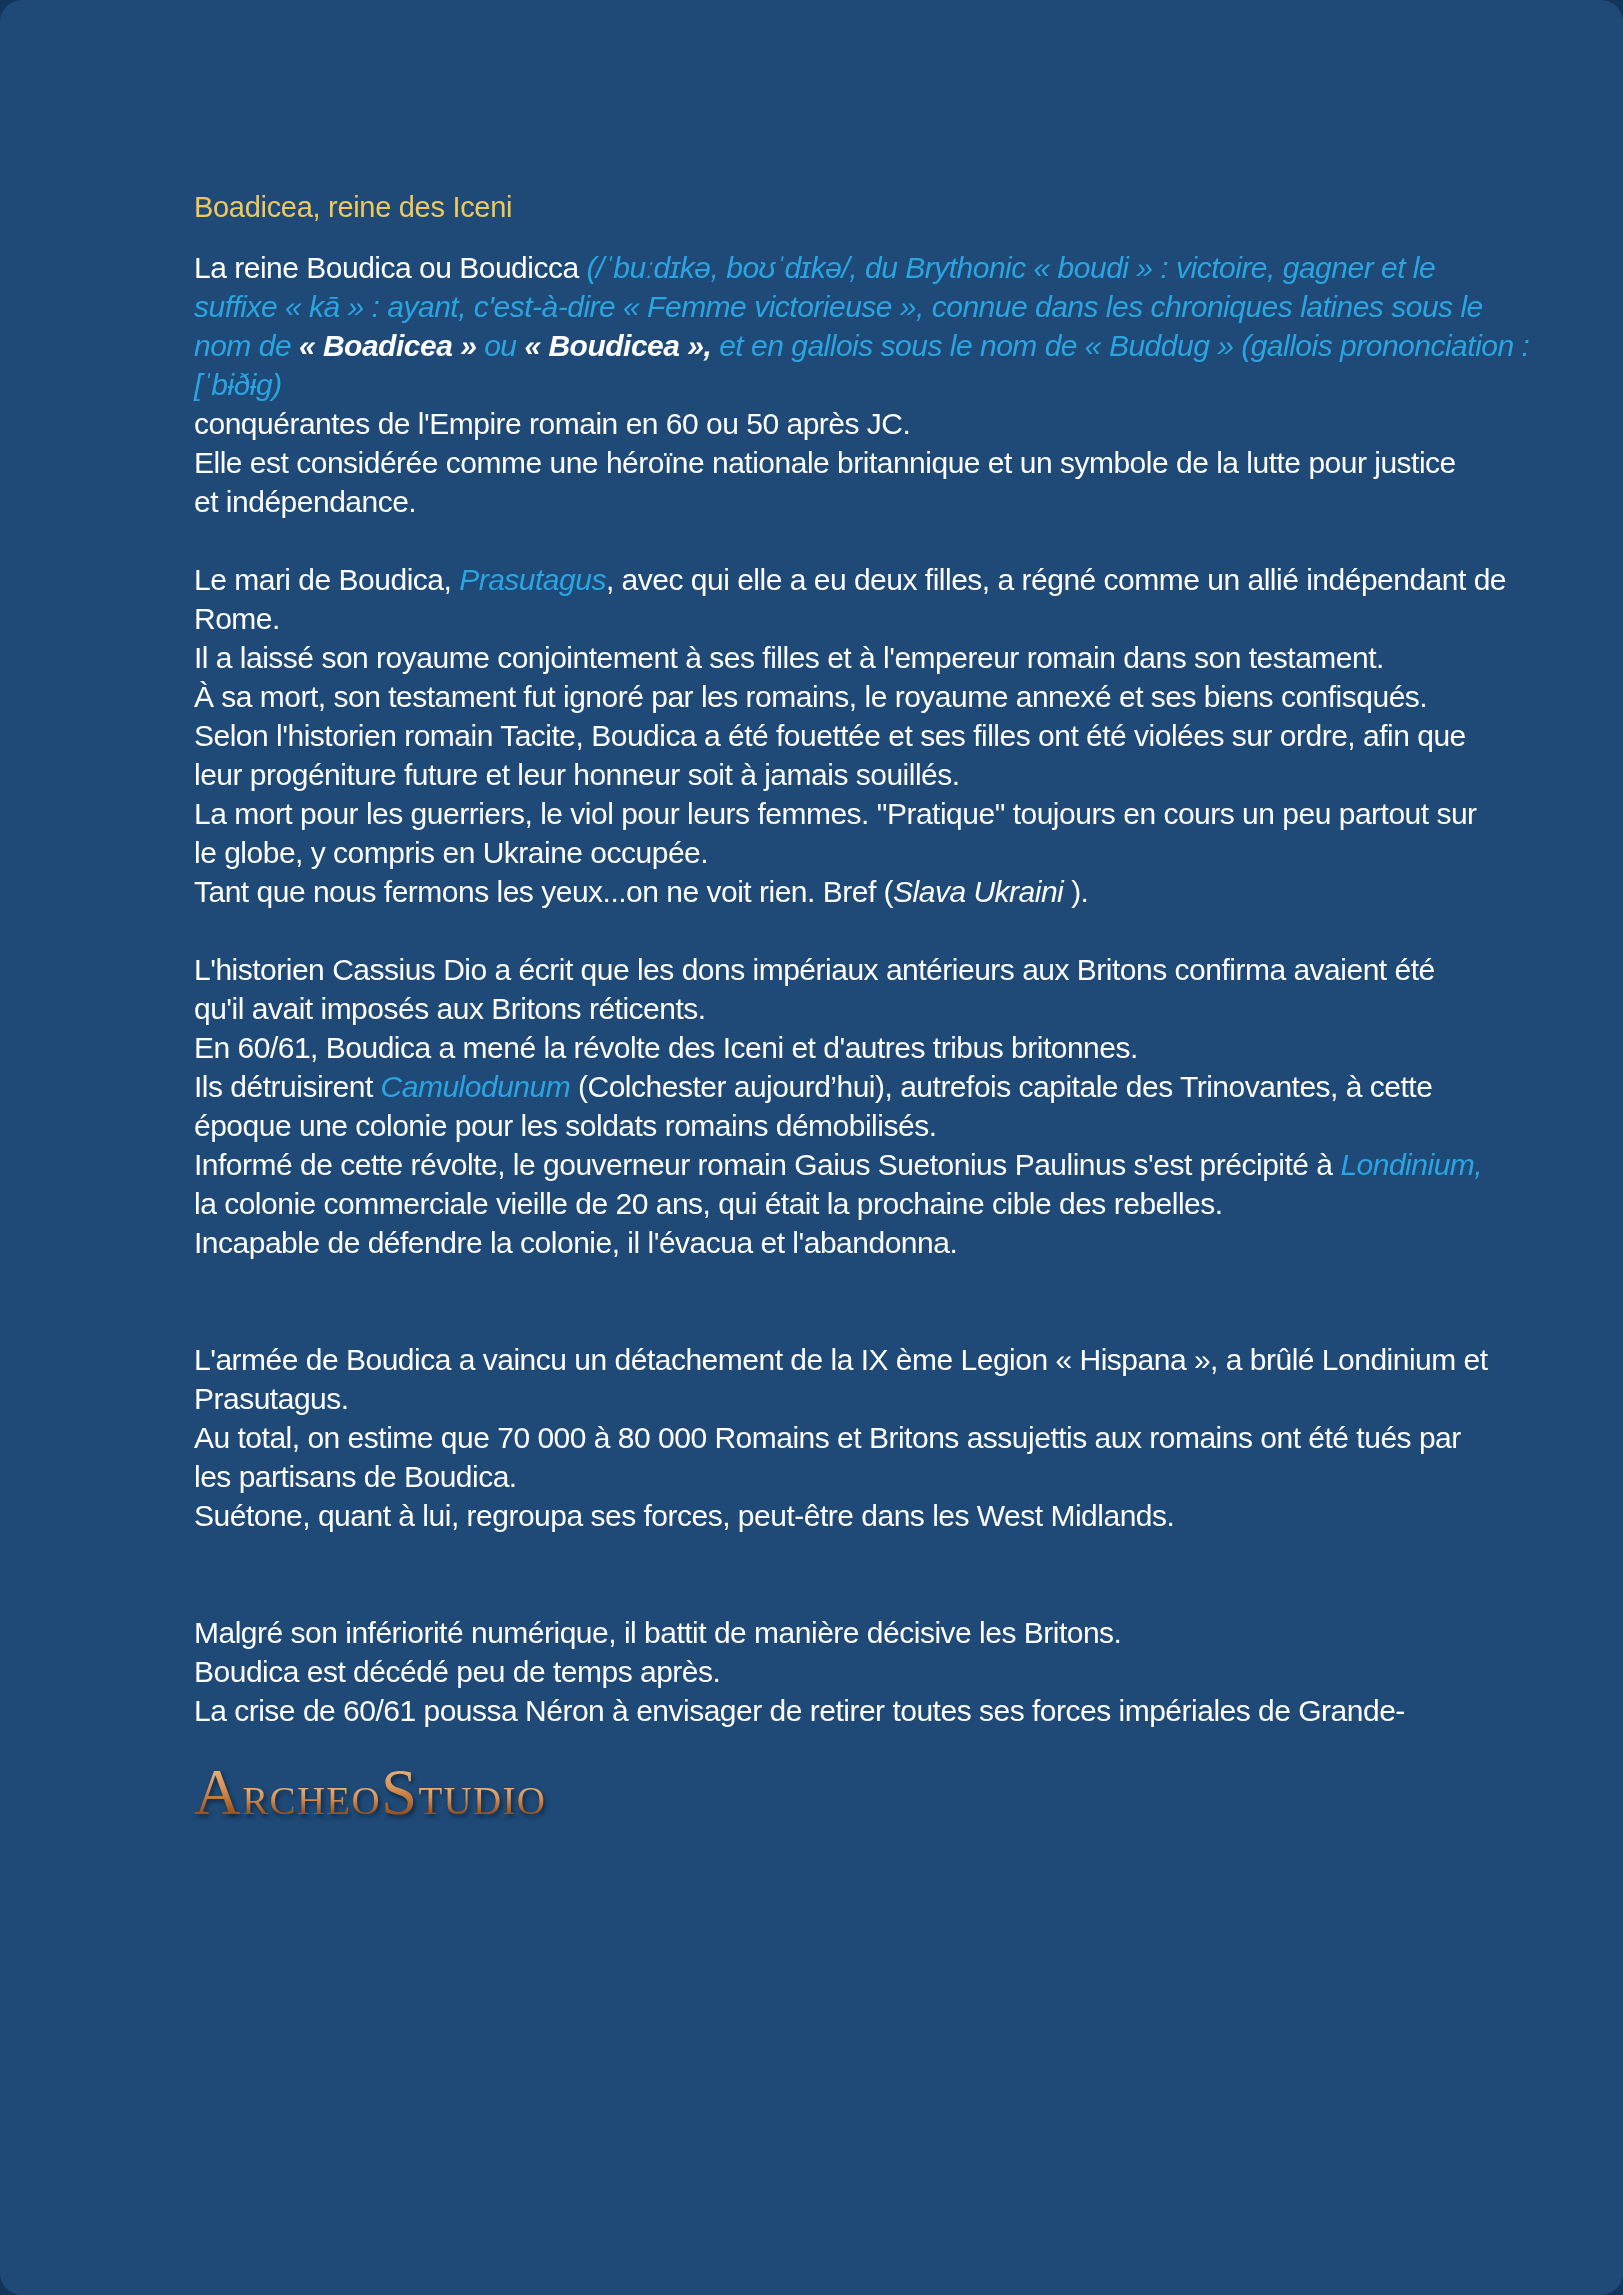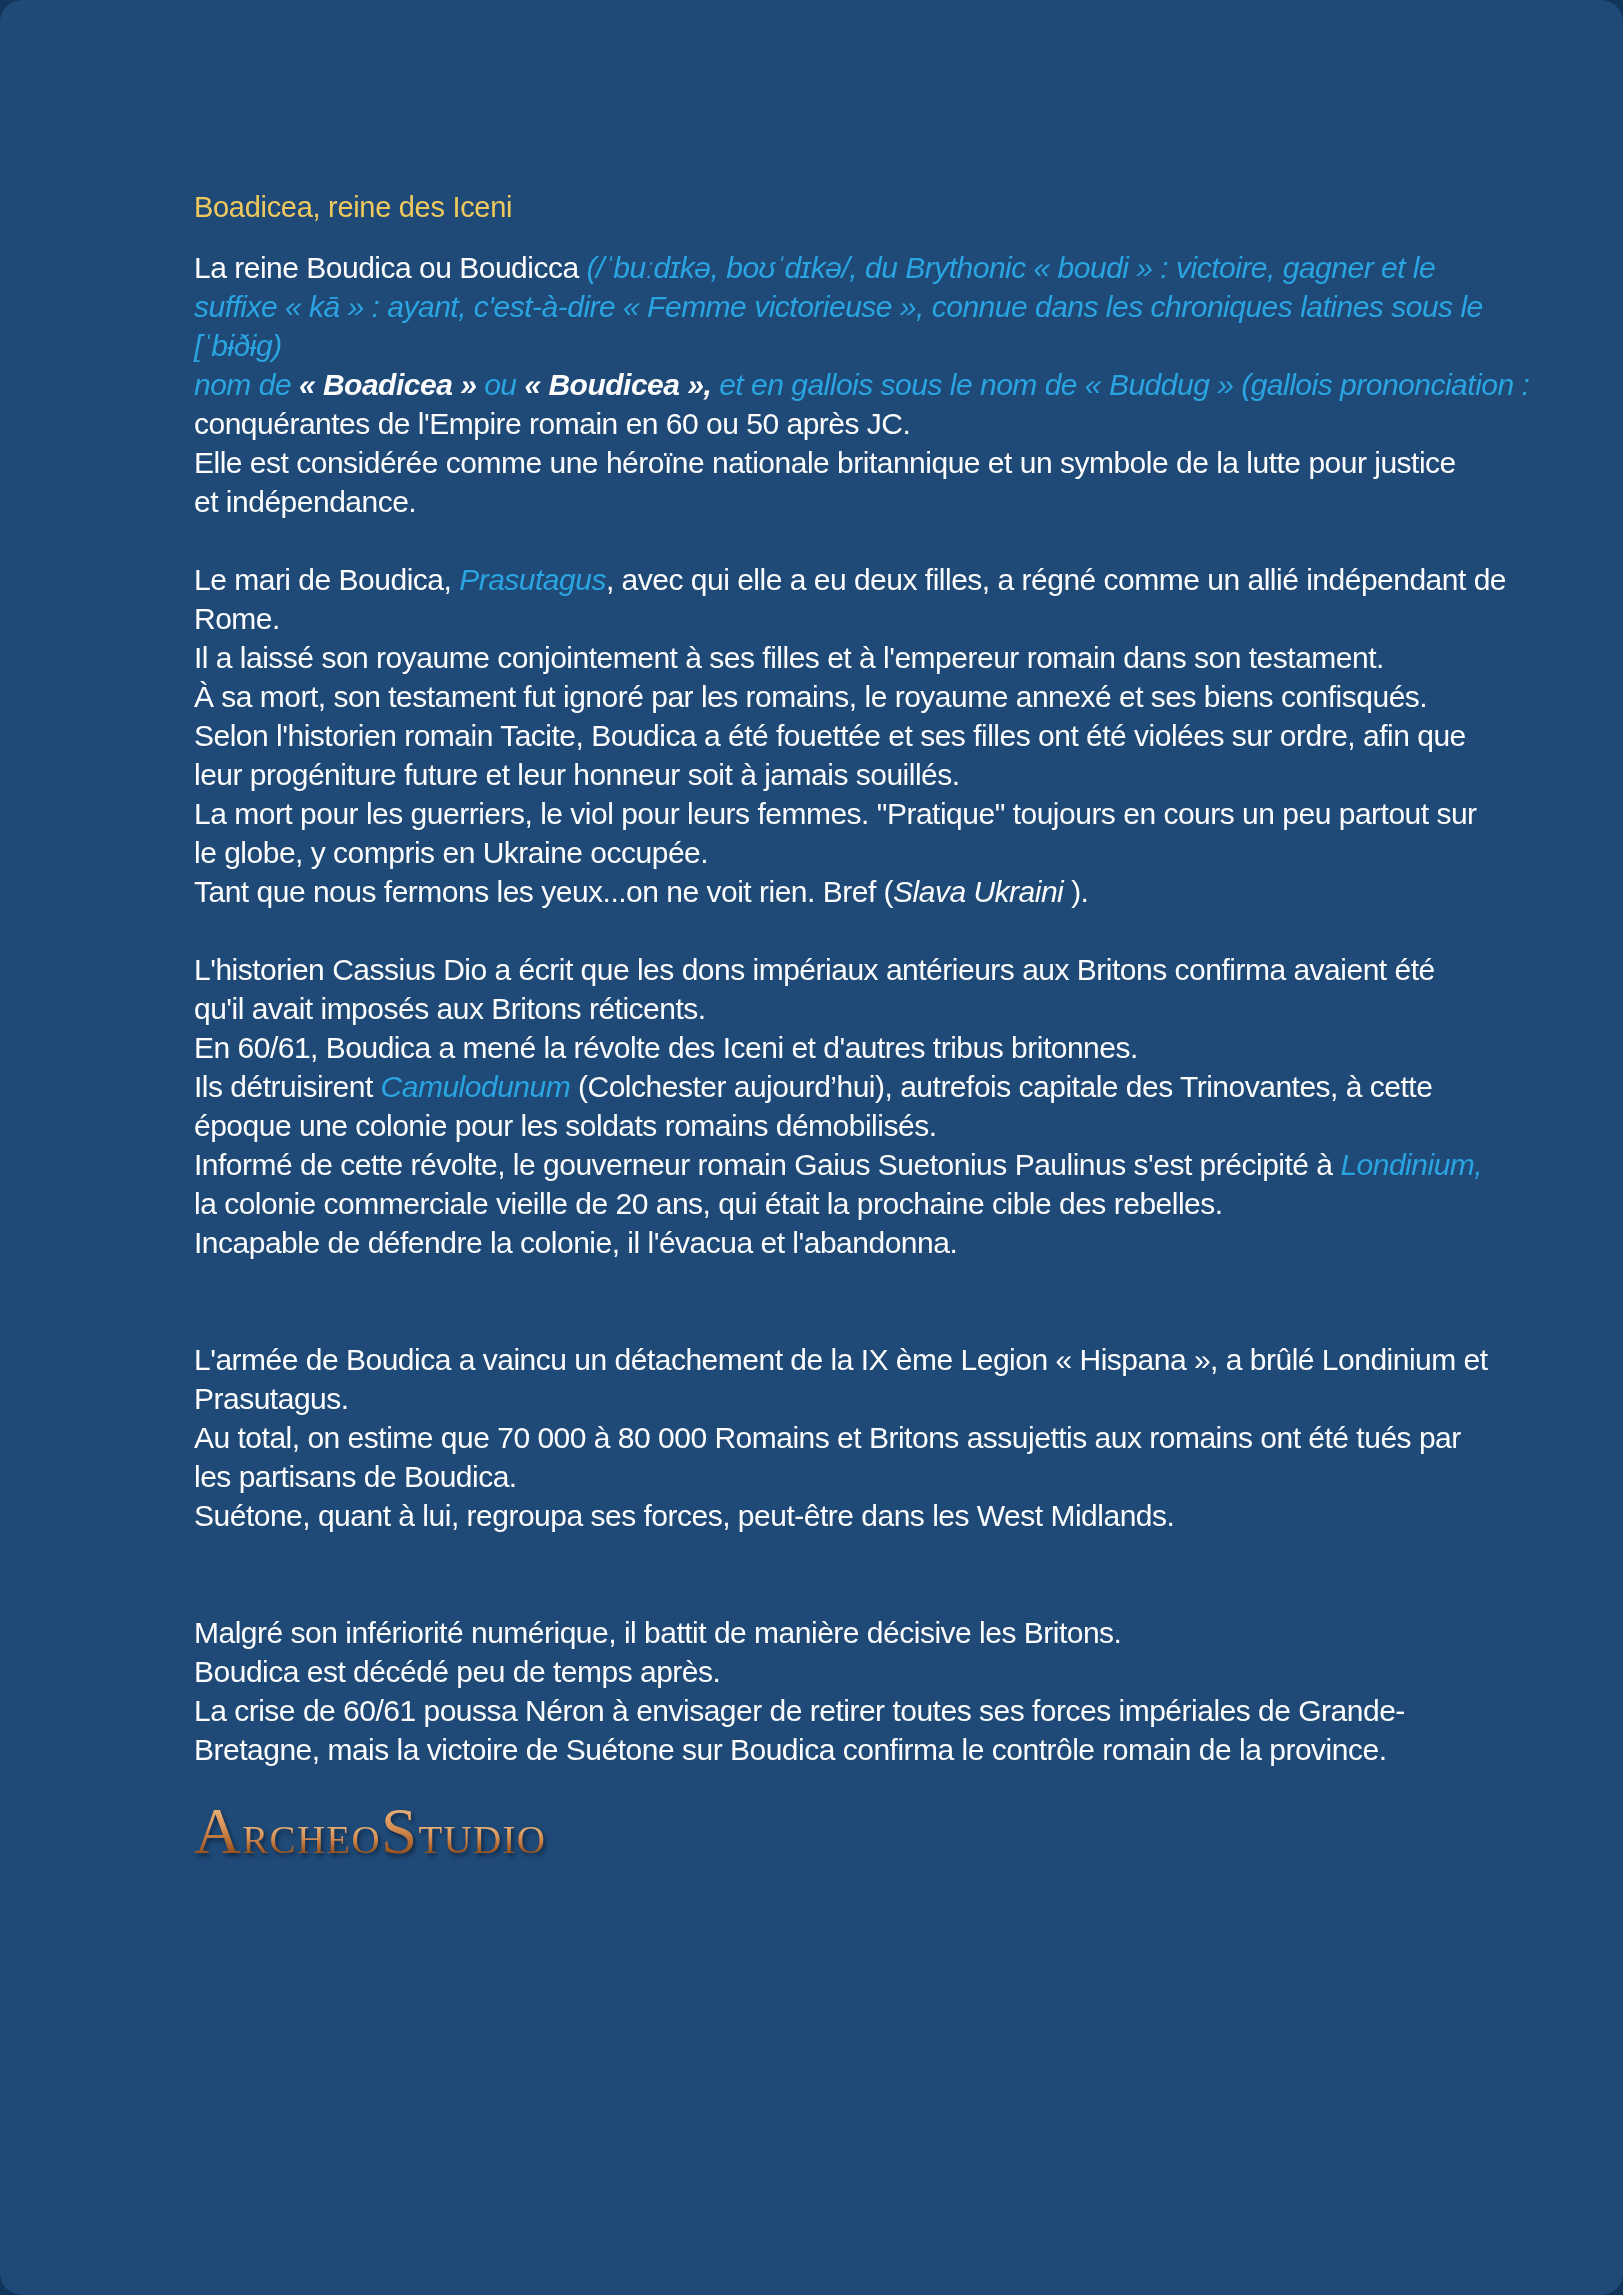--- a/index.html
+++ b/index.html
@@ -68,22 +68,22 @@
 </style>
 </head>
 <body>
 
 <div class="page">
   <div class="content">
     <h1 class="title">Boadicea, reine des Iceni</h1>
     <div id="text-block">
         <div class="line"><span class="seg-plain">La reine Boudica ou Boudicca </span><span class="seg-blue-italic">(/ˈbuːdɪkə, boʊˈdɪkə/, du Brythonic « boudi » : victoire, gagner et le</span></div>
         <div class="line"><span class="seg-blue-italic">suffixe « kā » : ayant, c'est-à-dire « Femme victorieuse », connue dans les chroniques latines sous le</span></div>
+        <div class="line"><span class="seg-blue-italic">nom de </span><span class="seg-white-bold-italic">« Boadicea »</span><span class="seg-blue-italic"> ou </span><span class="seg-white-bold-italic">« Boudicea »,</span><span class="seg-blue-italic"> et en gallois sous le nom de « Buddug » (gallois prononciation :</span></div>
         <div class="line"><span class="seg-blue-italic">[ˈbɨðɨg)</span></div>
-        <div class="line"><span class="seg-blue-italic">nom de </span><span class="seg-white-bold-italic">« Boadicea »</span><span class="seg-blue-italic"> ou </span><span class="seg-white-bold-italic">« Boudicea »,</span><span class="seg-blue-italic"> et en gallois sous le nom de « Buddug » (gallois prononciation :</span></div>
         <div class="line"><span class="seg-plain">conquérantes de l'Empire romain en 60 ou 50 après JC.</span></div>
         <div class="line"><span class="seg-plain">Elle est considérée comme une héroïne nationale britannique et un symbole de la lutte pour justice</span></div>
         <div class="line"><span class="seg-plain">et indépendance.</span></div>
         <div class="line">&nbsp;</div>
         <div class="line"><span class="seg-plain">Le mari de Boudica, </span><span class="seg-blue-italic">Prasutagus</span><span class="seg-plain">, avec qui elle a eu deux filles, a régné comme un allié indépendant de</span></div>
         <div class="line"><span class="seg-plain">Rome.</span></div>
         <div class="line"><span class="seg-plain">Il a laissé son royaume conjointement à ses filles et à l'empereur romain dans son testament.</span></div>
         <div class="line"><span class="seg-plain">À sa mort, son testament fut ignoré par les romains, le royaume annexé et ses biens confisqués.</span></div>
         <div class="line"><span class="seg-plain">Selon l'historien romain Tacite, Boudica a été fouettée et ses filles ont été violées sur ordre, afin que</span></div>
         <div class="line"><span class="seg-plain">leur progéniture future et leur honneur soit à jamais souillés.</span></div>
@@ -104,18 +104,17 @@
         <div class="line"><span class="seg-plain">L'armée de Boudica a vaincu un détachement de la IX ème Legion « Hispana », a brûlé Londinium et</span></div>
         <div class="line"><span class="seg-plain">Prasutagus.</span></div>
         <div class="line"><span class="seg-plain">Au total, on estime que 70 000 à 80 000 Romains et Britons assujettis aux romains ont été tués par</span></div>
         <div class="line"><span class="seg-plain">les partisans de Boudica.</span></div>
         <div class="line"><span class="seg-plain">Suétone, quant à lui, regroupa ses forces, peut-être dans les West Midlands.</span></div>
         <div class="line">&nbsp;</div>
         <div class="line">&nbsp;</div>
         <div class="line"><span class="seg-plain">Malgré son infériorité numérique, il battit de manière décisive les Britons.</span></div>
         <div class="line"><span class="seg-plain">Boudica est décédé peu de temps après.</span></div>
         <div class="line"><span class="seg-plain">La crise de 60/61 poussa Néron à envisager de retirer toutes ses forces impériales de Grande-</span></div>
-        <div class="line"><span class="seg-plain">Bretagne, mais la victoire de Suétone sur Boudica confirma le contrôle romain de la province.</span></div>
       </div>
     <div id="logo" class="logo"><span class="logo-big">A</span><span class="logo-small">RCHEO</span><span class="logo-big">S</span><span class="logo-small">TUDIO</span></div>
   </div>
 </div>
 
 
 </body></html>

